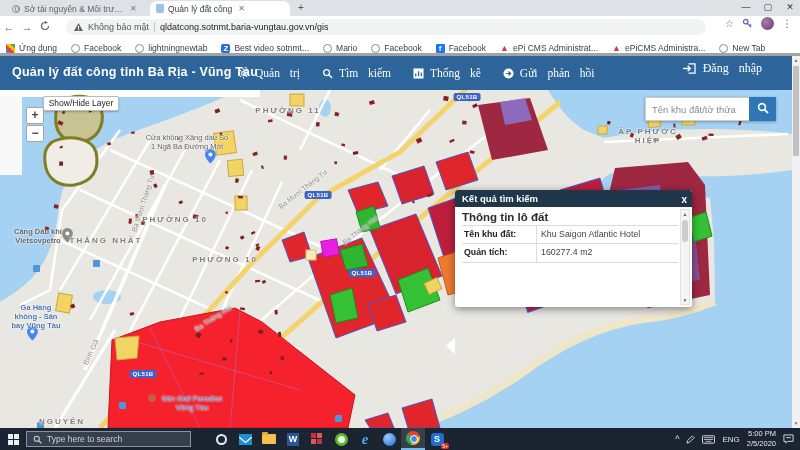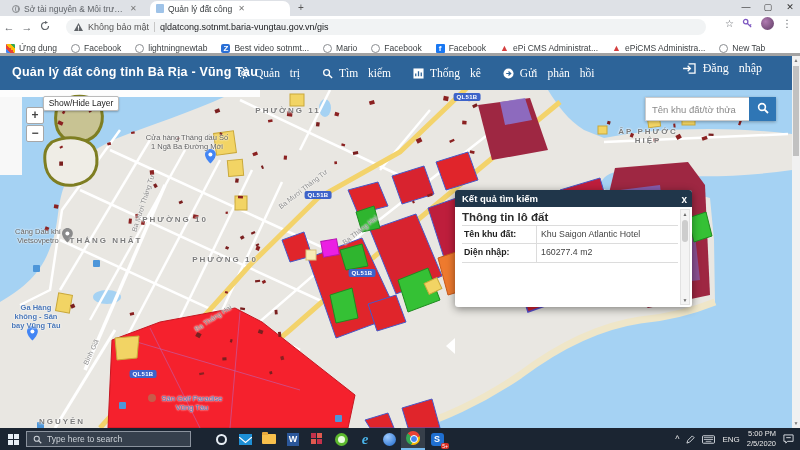--- a/index.html
+++ b/index.html
@@ -430,24 +430,24 @@
           <div>THẮNG NHẤT</div>
         </div>
         <div class="mlabel area" style="left: 648px; top: 46px;">
           <div>ẤP PHƯỚC</div>
           <div>HIỆP</div>
         </div>
         <div class="mlabel area" style="left: 62px; top: 331px;">
           <div>NGUYỄN</div>
         </div>
         <div class="mlabel poi-gray" style="left: 187px; top: 52px;">
-          <div>Cửa hàng Tháng dầu Số</div>
+          <div>Cửa không Xăng dầu Số</div>
           <div>1 Ngã Ba Đường Mới</div>
         </div>
-        <div class="mlabel poi-gray" style="left: 38px; top: 146px;">
+        <div class="mlabel poi-gray" style="left: 38px; top: 146px; font-weight: bold;">
           <div>Cảng Dầu khí</div>
           <div>Vietsovpetro</div>
         </div>
         <div class="mlabel poi-blue" style="left: 36px; top: 226px; font-weight: bold;">
           <div>Ga Hàng</div>
           <div>không - Sân</div>
           <div>bay Vũng Tàu</div>
         </div>
         <div class="mlabel poi-blue" style="left: 192px; top: 313px;">
           <div>Sân Golf Paradise</div>
@@ -498,21 +498,21 @@
         <span id="popup-close">x</span>
       </div>
       <div id="popup-body">
         <div id="popup-heading">Thông tin lô đất</div>
         <div id="popup-table">
             <div class="prow">
               <div class="pl">Tên khu đất:</div>
               <div class="pv">Khu Saigon Atlantic Hotel</div>
             </div>
             <div class="prow">
-              <div class="pl">Diện nhập:</div>
+              <div class="pl">Quản tích:</div>
               <div class="pv">160277.4 m2</div>
             </div>
           </div>
       </div>
       <div id="popup-sb">
         <div style="line-height:8px;">▲</div>
         <div class="thumb"></div>
         <div style="position:absolute;bottom:0;left:0;right:0;line-height:8px;">▼</div>
       </div>
     </div>

